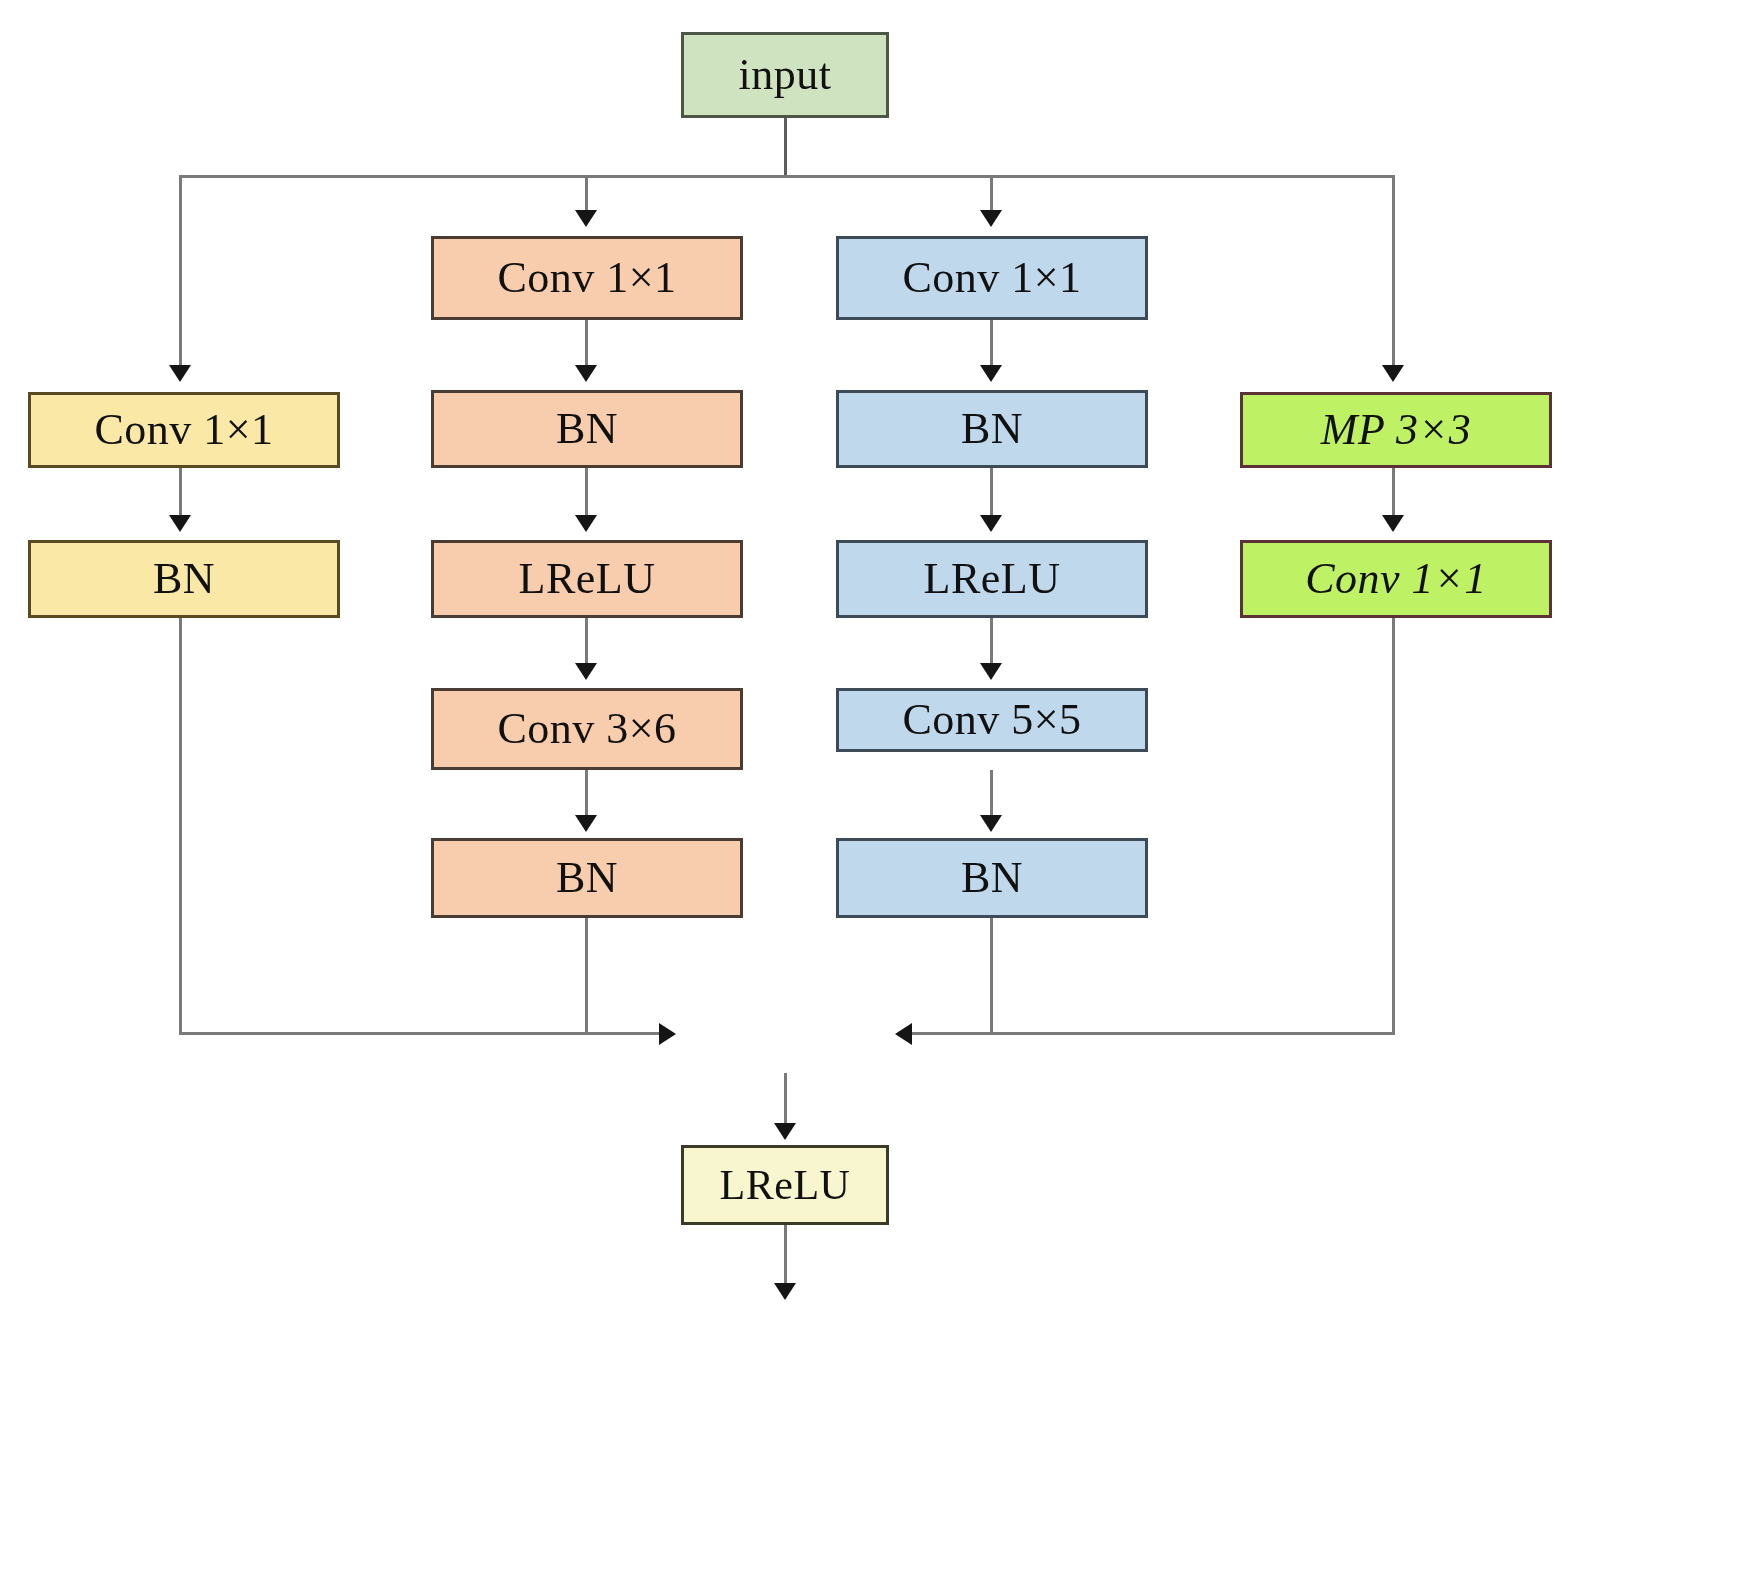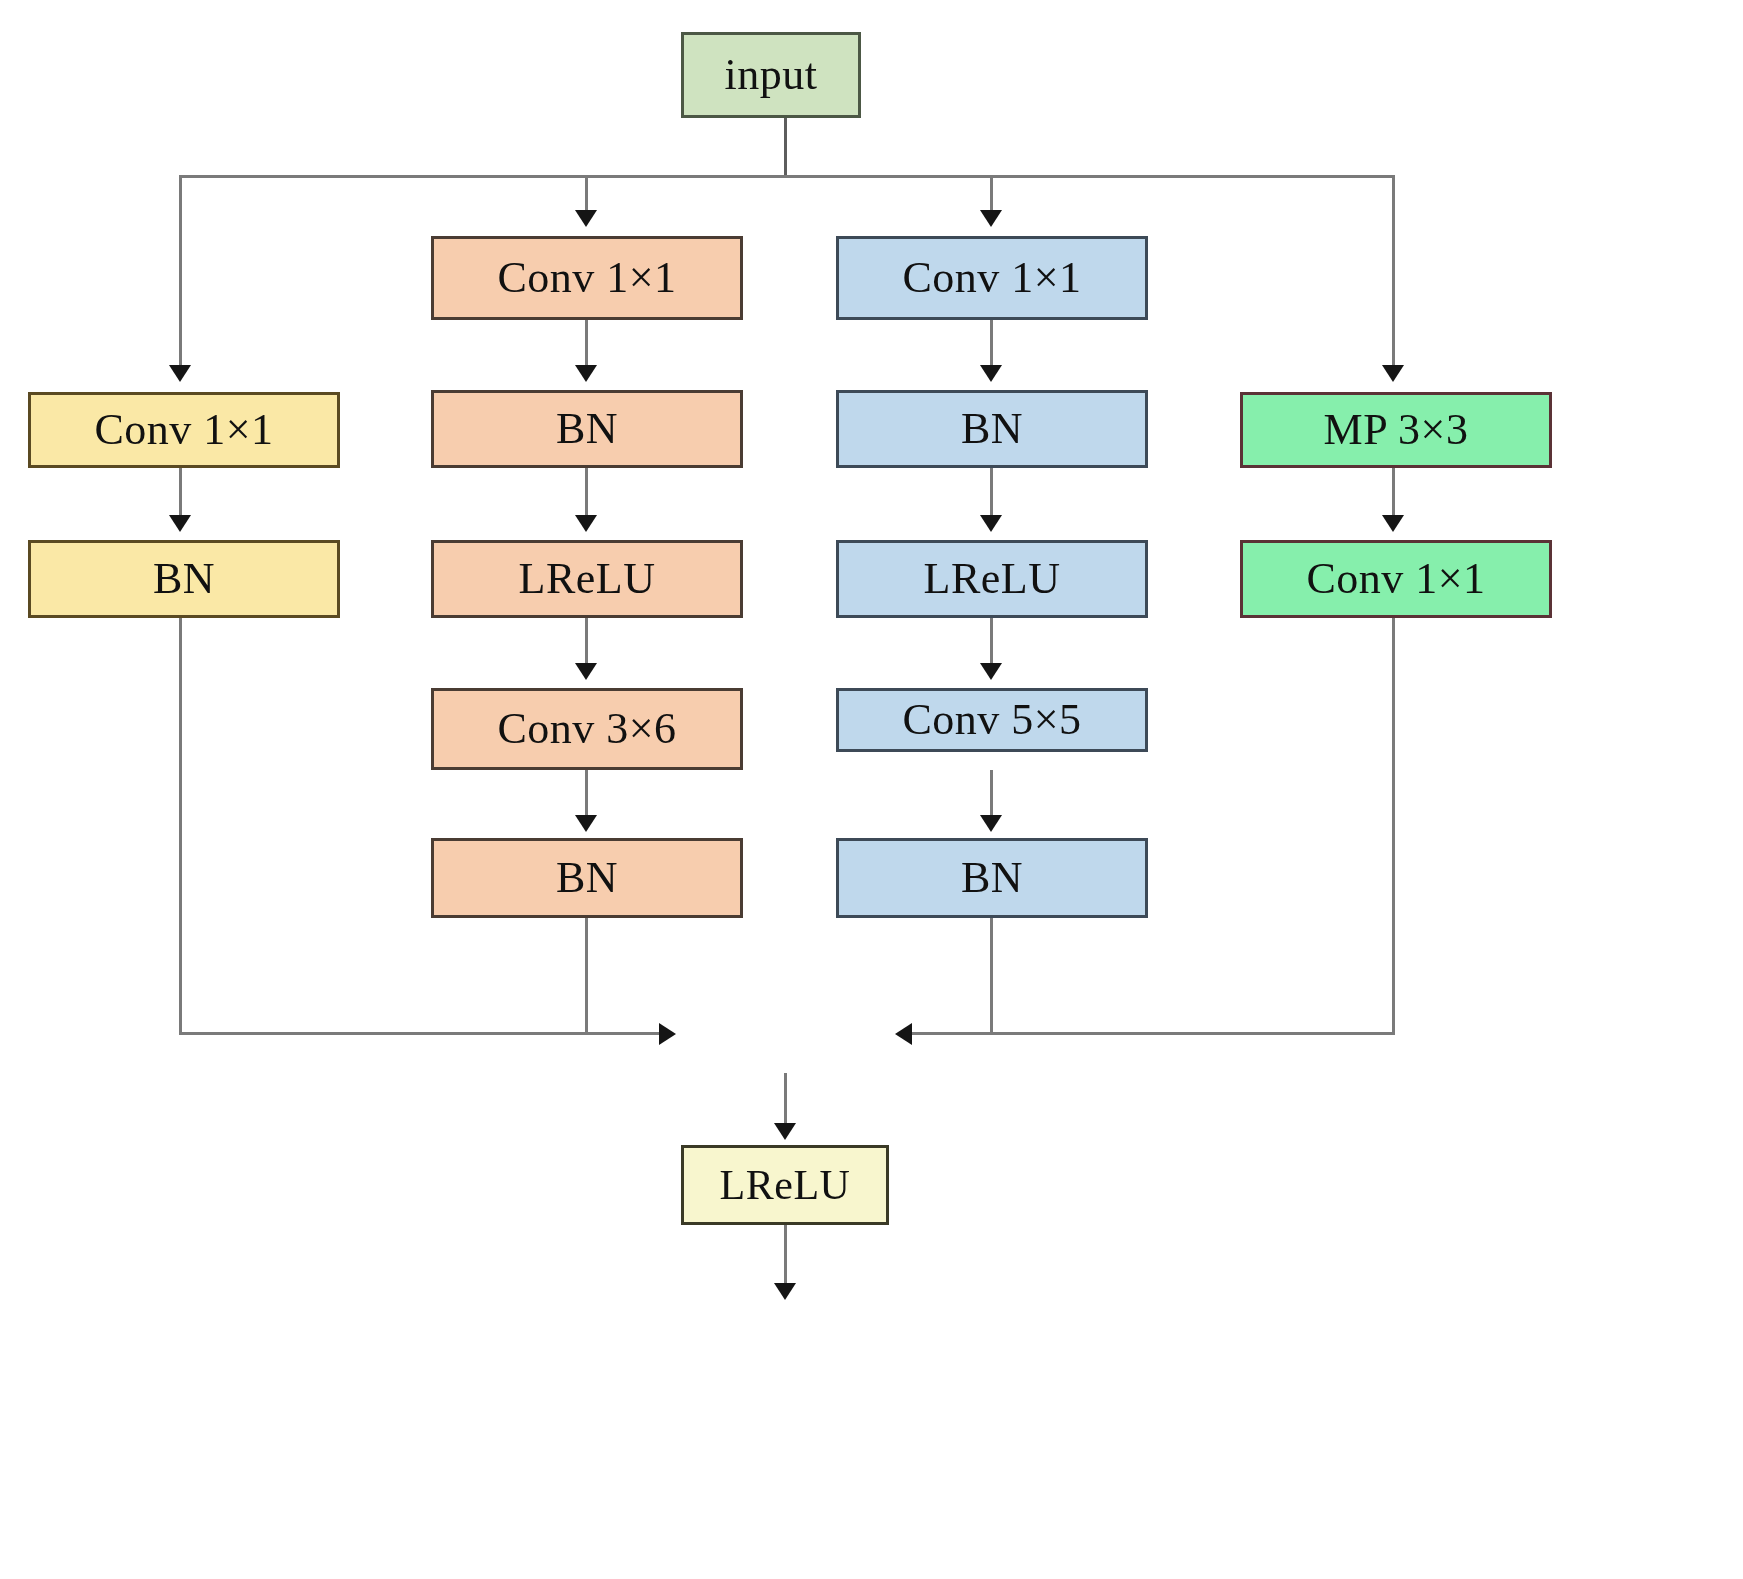--- a/index.html
+++ b/index.html
@@ -27,21 +27,21 @@
     line-height: 1;
     white-space: nowrap;
     letter-spacing: 0.5px;
     z-index: 3;
   }
   
   .c-green  { background: #cfe3c0; border: 3px solid #4c5845; }
   .c-yellow { background: #fae8a6; border: 3px solid #5a4a22; }
   .c-orange { background: #f7cdae; border: 3px solid #4a3c33; }
   .c-blue   { background: #bfd8ec; border: 3px solid #3d4a57; }
-  .c-pink   { background: #86efac; border: 3px solid #5b3236; }
+  .c-pink   { background: #bef264; border: 3px solid #5b3236; font-style: italic; }
   .c-lblue  { background: #cfe8fa; border: 3px solid #3f4d59; }
   .c-lyellow{ background: #f8f6ce; border: 3px solid #3a3a26; }
 
   .edge {
     position: absolute;
     background: #7a7a7a;
     z-index: 1;
   }
   .edge.v { width: 3px; }
   .edge.h { height: 3px; }
@@ -136,21 +136,21 @@
   <div class="edge v" style="left:1392px; top:618px; height:417px;"></div>
   <div class="edge h" style="left:912px; top:1032px; width:483px;"></div>
   <div class="arrow-left" style="left:895px; top:1023px;"></div>
 
   <div class="edge v" style="left:784px; top:1073px; height:50px;"></div>
   <div class="arrow-down" style="left:774px; top:1123px;"></div>
 
   <div class="edge v" style="left:784px; top:1225px; height:58px;"></div>
   <div class="arrow-down" style="left:774px; top:1283px;"></div>
 
-  <div class="node c-green" style="left:681px; top:32px; width:180px; height:86px; font-size:44px;">input</div>
+  <div class="node c-green" style="left:681px; top:32px; width:208px; height:86px; font-size:44px;">input</div>
 
   <div class="node c-yellow" style="left:28px; top:392px; width:312px; height:76px; font-size:44px;">Conv 1×1</div>
   <div class="node c-yellow" style="left:28px; top:540px; width:312px; height:78px; font-size:44px;">BN</div>
 
   <div class="node c-orange" style="left:431px; top:236px; width:312px; height:84px; font-size:44px;">Conv 1×1</div>
   <div class="node c-orange" style="left:431px; top:390px; width:312px; height:78px; font-size:44px;">BN</div>
   <div class="node c-orange" style="left:431px; top:540px; width:312px; height:78px; font-size:44px;">LReLU</div>
   <div class="node c-orange" style="left:431px; top:688px; width:312px; height:82px; font-size:44px;">Conv 3×6</div>
   <div class="node c-orange" style="left:431px; top:838px; width:312px; height:80px; font-size:44px;">BN</div>
 

